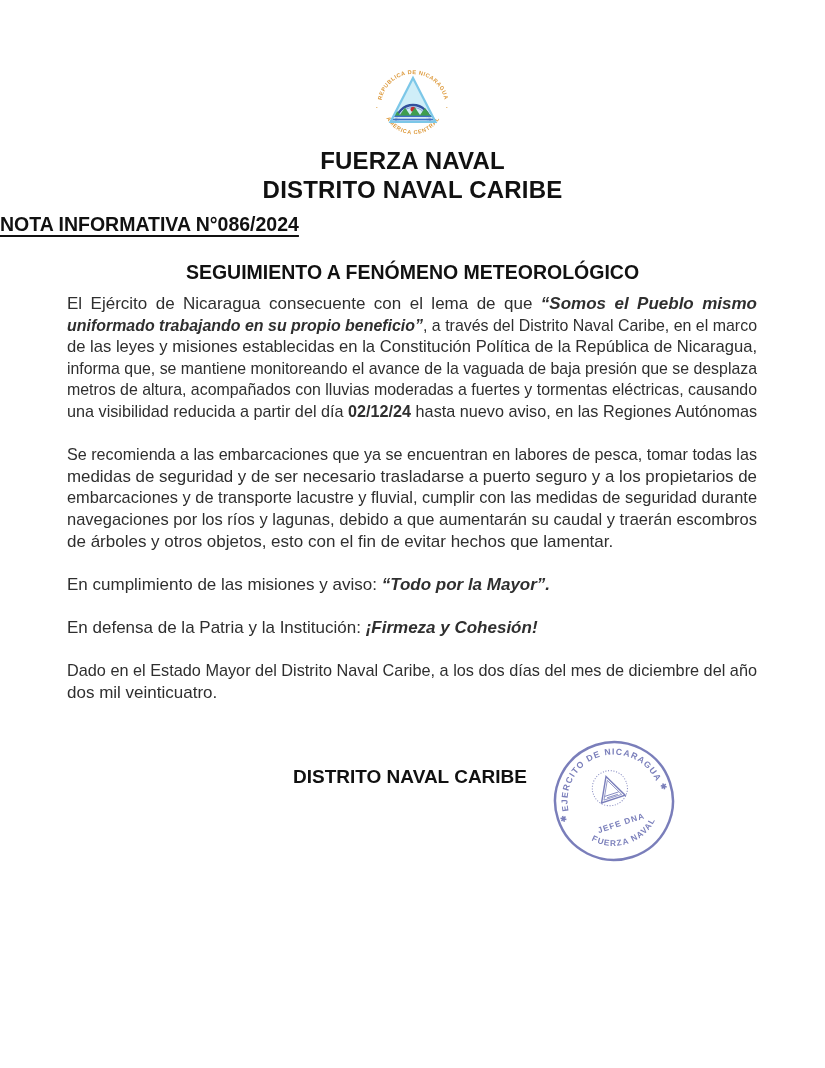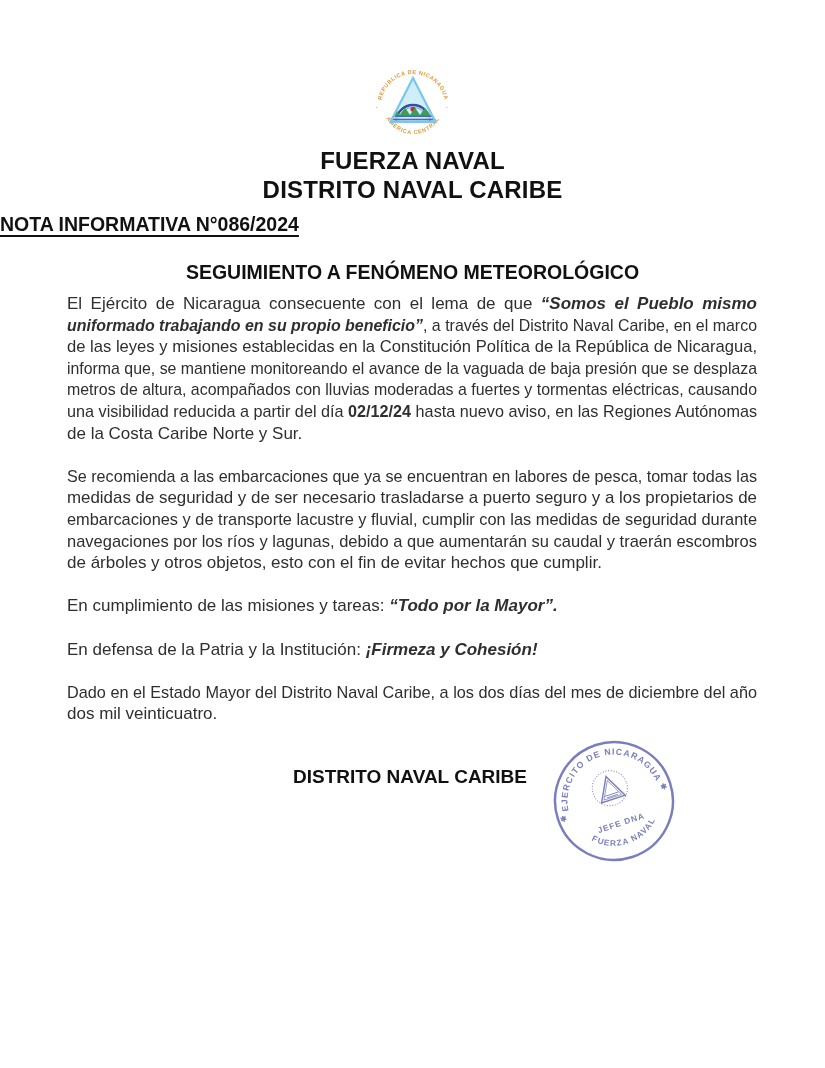--- a/index.html
+++ b/index.html
@@ -86,31 +86,30 @@
   <div class="subject-line">SEGUIMIENTO A FENÓMENO METEOROLÓGICO</div>
 
   <div class="body-text">
     <div class="para">
         <div class="line" style="word-spacing: 3.72236px;"><span class="seg-n">El Ejército de Nicaragua consecuente con el lema de que </span><span class="seg-bi">“Somos el Pueblo mismo</span></div>
         <div class="line" style="transform: scaleX(0.937639);"><span class="seg-bi">uniformado trabajando en su propio beneficio”</span><span class="seg-n">, a través del Distrito Naval Caribe, en el marco</span></div>
         <div class="line" style="transform: scaleX(0.97617);"><span class="seg-n">de las leyes y misiones establecidas en la Constitución Política de la República de Nicaragua,</span></div>
         <div class="line" style="transform: scaleX(0.933615);"><span class="seg-n">informa que, se mantiene monitoreando el avance de la vaguada de baja presión que se desplaza</span></div>
         <div class="line" style="transform: scaleX(0.936149);"><span class="seg-n">metros de altura, acompañados con lluvias moderadas a fuertes y tormentas eléctricas, causando</span></div>
         <div class="line" style="transform: scaleX(0.953121);"><span class="seg-n">una visibilidad reducida a partir del día </span><span class="seg-b">02/12/24</span><span class="seg-n"> hasta nuevo aviso, en las Regiones Autónomas</span></div>
-        <div class="line last" style=""><span class="seg-n">de la Costa Caribe Norte y Sur.</span></div>
       </div>
     <div class="para">
         <div class="line" style="transform: scaleX(0.949473);"><span class="seg-n">Se recomienda a las embarcaciones que ya se encuentran en labores de pesca, tomar todas las</span></div>
         <div class="line" style="transform: scaleX(0.993409);"><span class="seg-n">medidas de seguridad y de ser necesario trasladarse a puerto seguro y a los propietarios de</span></div>
         <div class="line" style="transform: scaleX(0.96333);"><span class="seg-n">embarcaciones y de transporte lacustre y fluvial, cumplir con las medidas de seguridad durante</span></div>
         <div class="line" style="transform: scaleX(0.969633);"><span class="seg-n">navegaciones por los ríos y lagunas, debido a que aumentarán su caudal y traerán escombros</span></div>
-        <div class="line last" style=""><span class="seg-n">de árboles y otros objetos, esto con el fin de evitar hechos que cumplir.</span></div>
+        <div class="line last" style=""><span class="seg-n">de árboles y otros objetos, esto con el fin de evitar hechos que lamentar.</span></div>
       </div>
     <div class="para">
-        <div class="line last" style=""><span class="seg-n">En cumplimiento de las misiones y tareas: </span><span class="seg-bi">“Todo por la Mayor”.</span></div>
+        <div class="line last" style=""><span class="seg-n">En cumplimiento de las misiones y aviso: </span><span class="seg-bi">“Todo por la Mayor”.</span></div>
       </div>
     <div class="para">
         <div class="line last" style=""><span class="seg-n">En defensa de la Patria y la Institución: </span><span class="seg-bi">¡Firmeza y Cohesión!</span></div>
       </div>
     <div class="para">
         <div class="line" style="transform: scaleX(0.957025);"><span class="seg-n">Dado en el Estado Mayor del Distrito Naval Caribe, a los dos días del mes de diciembre del año</span></div>
         <div class="line last" style=""><span class="seg-n">dos mil veinticuatro.</span></div>
       </div>
   </div>
 

